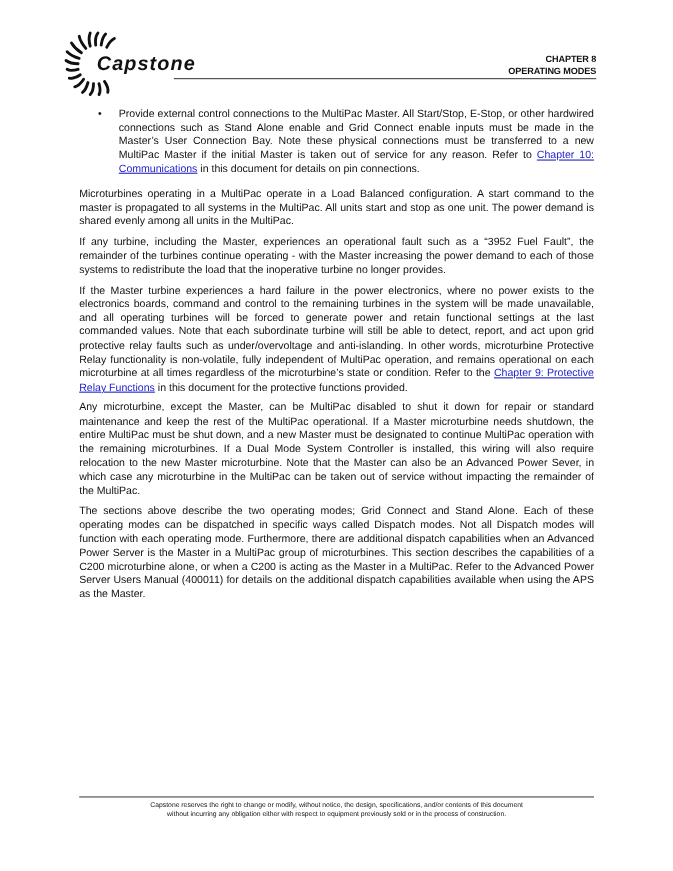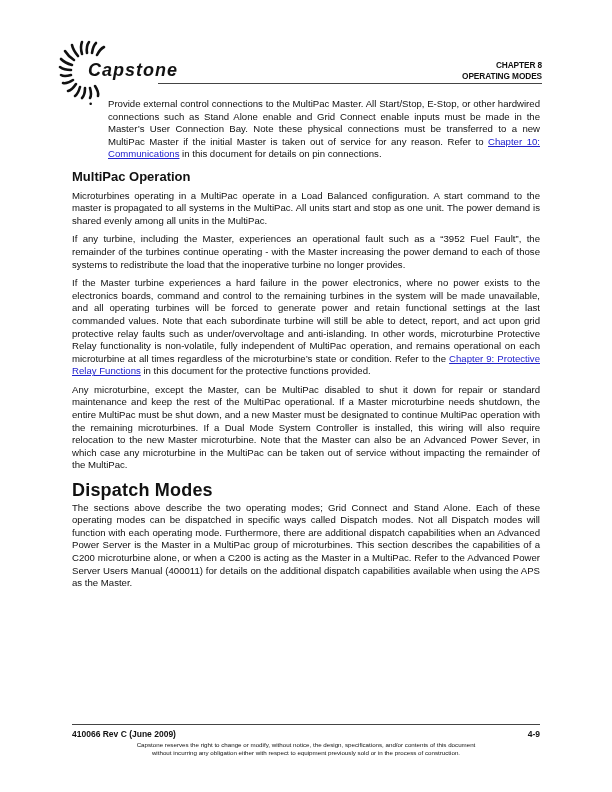--- a/index.html
+++ b/index.html
@@ -1,20 +1,20 @@
 <!DOCTYPE html>
 <html><head>
 <meta charset="utf-8">
 <style>
   html, body { margin: 0; padding: 0; background: #ffffff; }
   body {
     width: 612px; height: 792px; position: relative; overflow: hidden;
     font-family: "Liberation Sans", sans-serif; color: #111;
   }
-  .header { position: absolute; left: 58px; top: 40px; width: 484px; height: 60px; }
+  .header { position: absolute; left: 58px; top: 28px; width: 484px; height: 60px; }
   .logo { position: absolute; left: 0; top: 0; width: 130px; height: 60px; }
   .logo-text {
     position: absolute; left: 30px; top: 20px;
     font-family: "Liberation Sans", sans-serif; font-weight: bold; font-style: italic;
     font-size: 18px; letter-spacing: 1px; color: #111;
   }
   .header-rule { position: absolute; left: 100px; top: 43px; width: 384px; height: 1px; background: #444; }
   .chapter {
     position: absolute; right: 0; top: 20px; text-align: right;
     font-weight: bold; font-size: 8.3px; line-height: 11px; letter-spacing: -0.1px;
@@ -63,33 +63,27 @@
     <div>OPERATING MODES</div>
   </div>
 </div>
 
 <div class="content">
   <div class="bullet">
     <span class="bullet-dot">•</span>
     <span>Provide external control connections to the MultiPac Master. All Start/Stop, E-Stop, or other hardwired connections such as Stand Alone enable and Grid Connect enable inputs must be made in the Master’s User Connection Bay. Note these physical connections must be transferred to a new MultiPac Master if the initial Master is taken out of service for any reason. Refer to </span><a class="link" href="#">Chapter 10: Communications</a><span> in this document for details on pin connections.</span>
   </div>
 
-  <h2>MultiPac Operation</h2>
   <p>Microturbines operating in a MultiPac operate in a Load Balanced configuration. A start command to the master is propagated to all systems in the MultiPac. All units start and stop as one unit. The power demand is shared evenly among all units in the MultiPac.</p>
   <p>If any turbine, including the Master, experiences an operational fault such as a “3952 Fuel Fault”, the remainder of the turbines continue operating - with the Master increasing the power demand to each of those systems to redistribute the load that the inoperative turbine no longer provides.</p>
   <p><span>If the Master turbine experiences a hard failure in the power electronics, where no power exists to the electronics boards, command and control to the remaining turbines in the system will be made unavailable, and all operating turbines will be forced to generate power and retain functional settings at the last commanded values. Note that each subordinate turbine will still be able to detect, report, and act upon grid protective relay faults such as under/overvoltage and anti-islanding. In other words, microturbine Protective Relay functionality is non-volatile, fully independent of MultiPac operation, and remains operational on each microturbine at all times regardless of the microturbine’s state or condition. Refer to the </span><a class="link" href="#">Chapter 9: Protective Relay Functions</a><span> in this document for the protective functions provided.</span></p>
   <p>Any microturbine, except the Master, can be MultiPac disabled to shut it down for repair or standard maintenance and keep the rest of the MultiPac operational. If a Master microturbine needs shutdown, the entire MultiPac must be shut down, and a new Master must be designated to continue MultiPac operation with the remaining microturbines. If a Dual Mode System Controller is installed, this wiring will also require relocation to the new Master microturbine. Note that the Master can also be an Advanced Power Sever, in which case any microturbine in the MultiPac can be taken out of service without impacting the remainder of the MultiPac.</p>
 
-  <h1>Dispatch Modes</h1>
   <p>The sections above describe the two operating modes; Grid Connect and Stand Alone. Each of these operating modes can be dispatched in specific ways called Dispatch modes. Not all Dispatch modes will function with each operating mode. Furthermore, there are additional dispatch capabilities when an Advanced Power Server is the Master in a MultiPac group of microturbines. This section describes the capabilities of a C200 microturbine alone, or when a C200 is acting as the Master in a MultiPac. Refer to the Advanced Power Server Users Manual (400011) for details on the additional dispatch capabilities available when using the APS as the Master.</p>
 </div>
 
 <div class="footer">
   <div class="footer-rule"></div>
-  <div class="footer-row">
-    <span>410066 Rev C (June 2009)</span>
-    <span>4-9</span>
-  </div>
   <div class="footer-note">
     <div>Capstone reserves the right to change or modify, without notice, the design, specifications, and/or contents of this document</div>
     <div>without incurring any obligation either with respect to equipment previously sold or in the process of construction.</div>
   </div>
 </div>
 
 </body></html>

